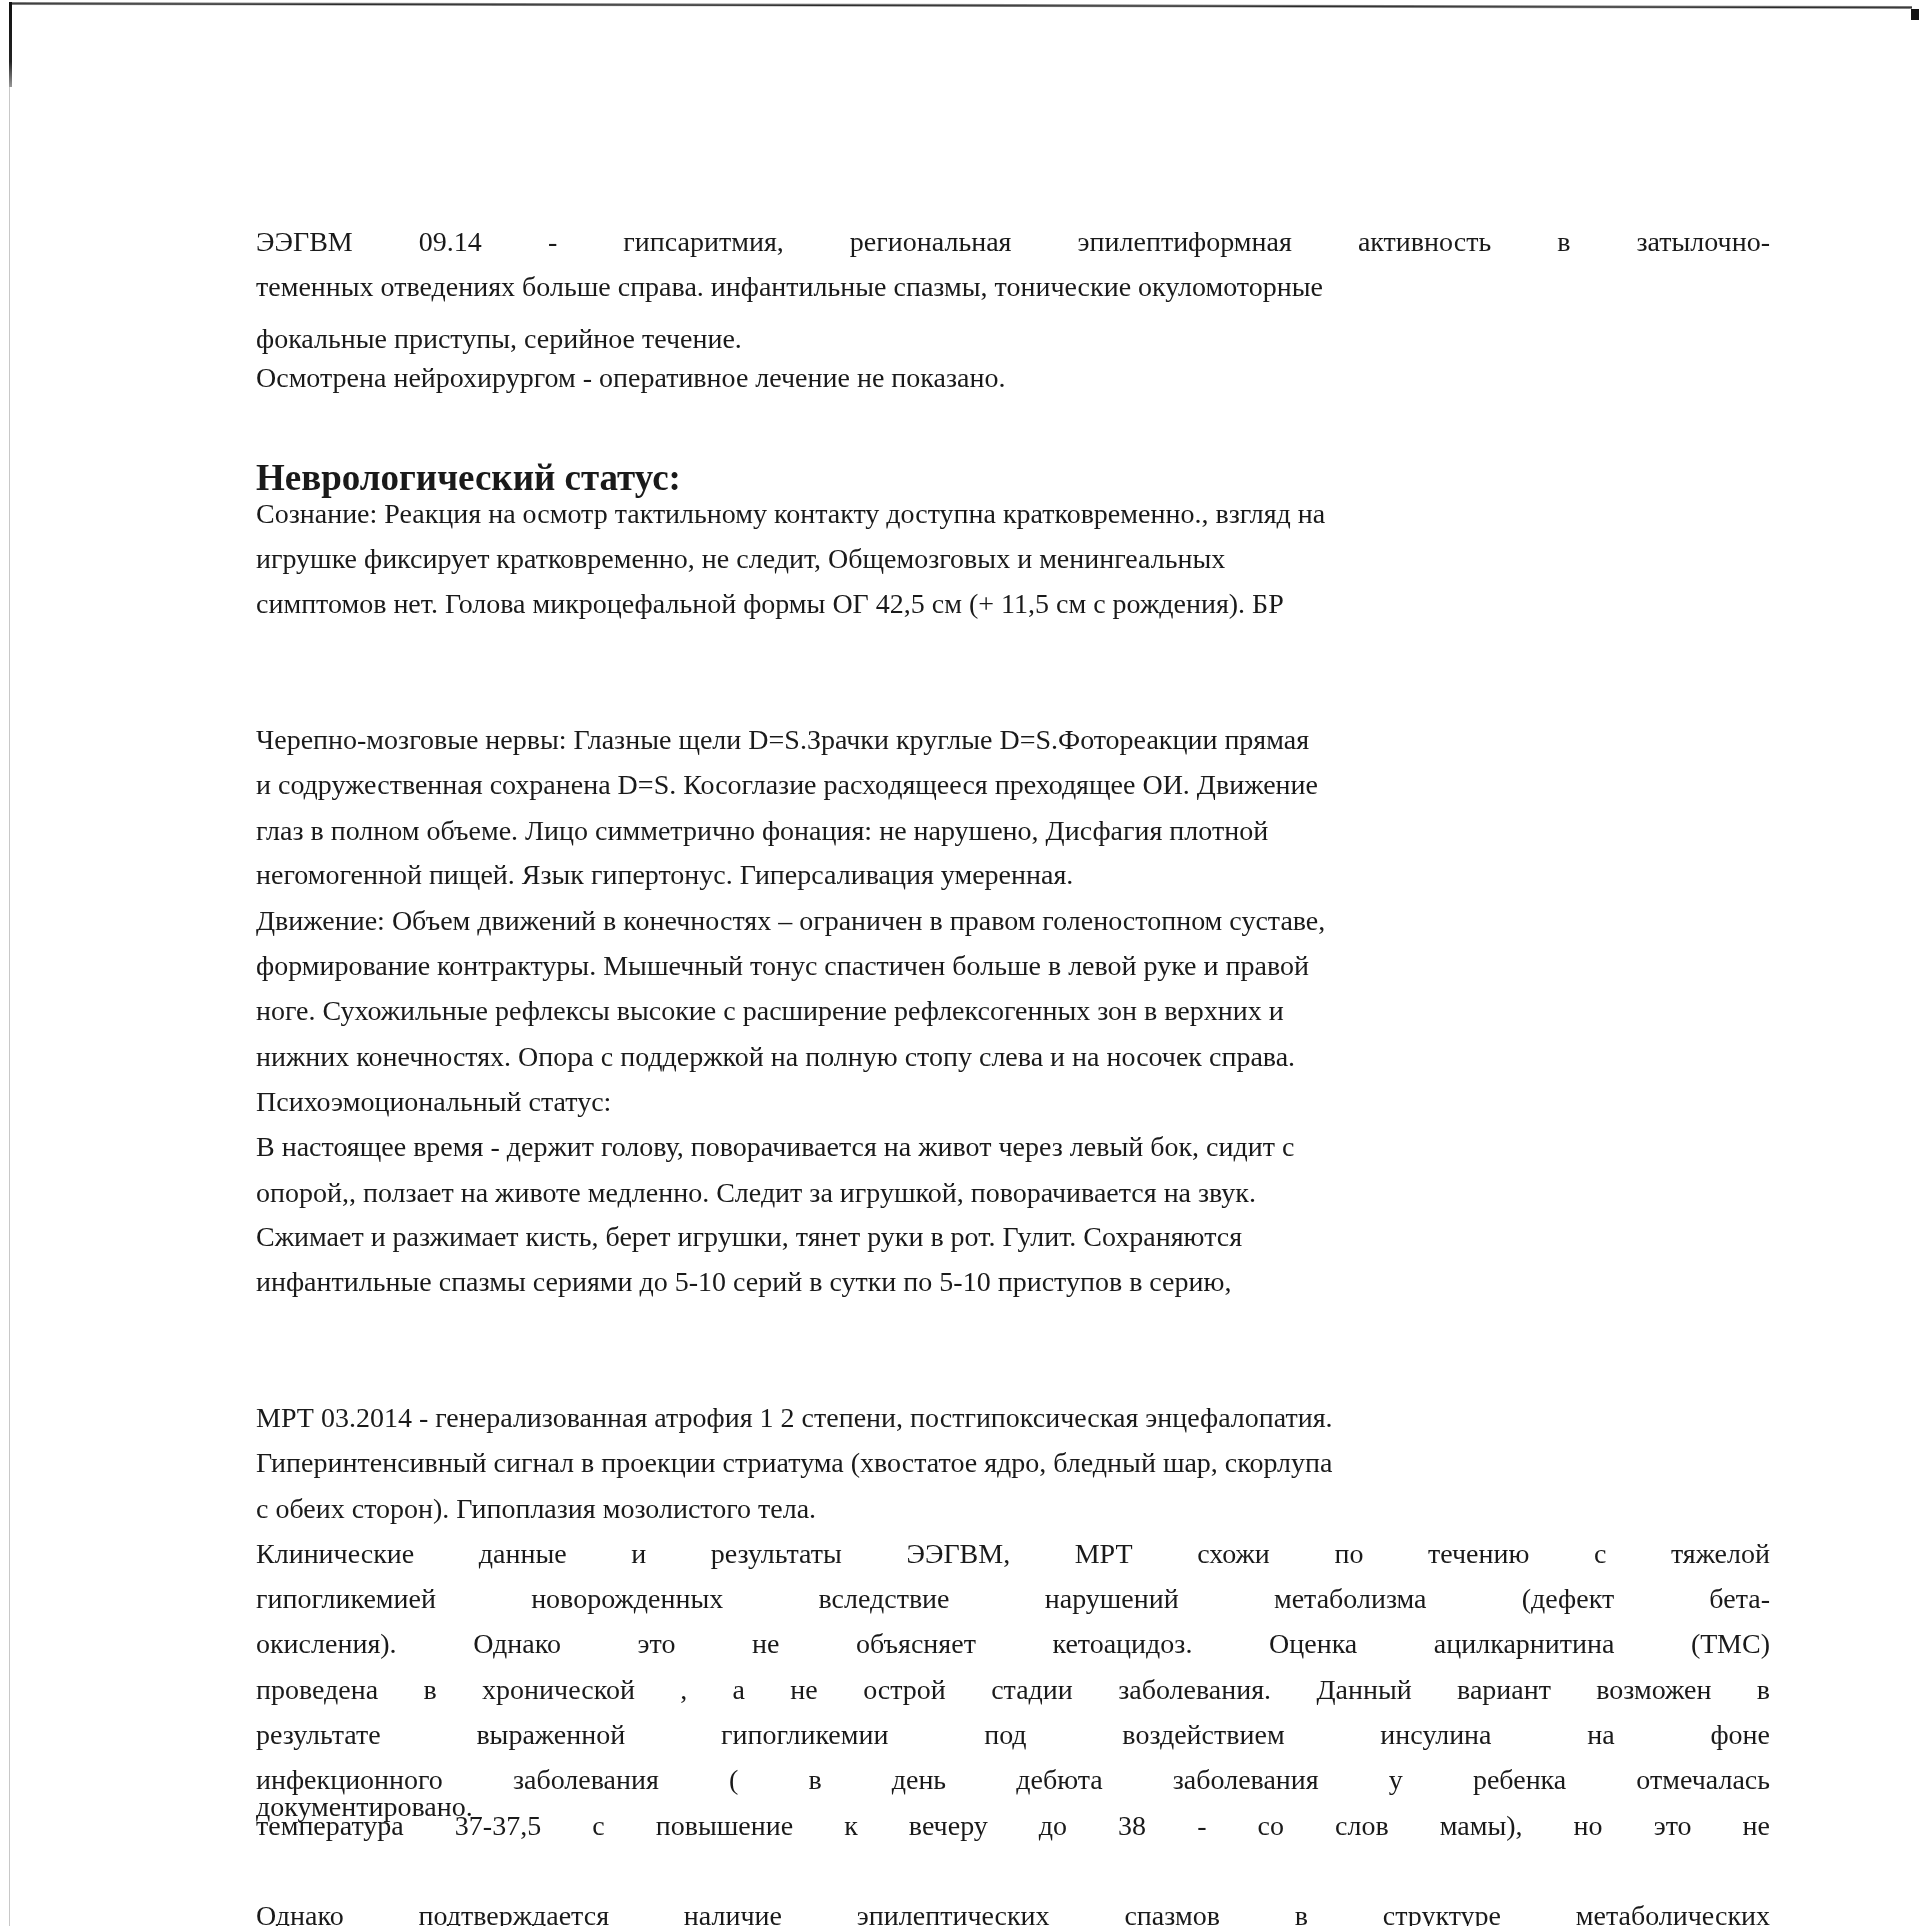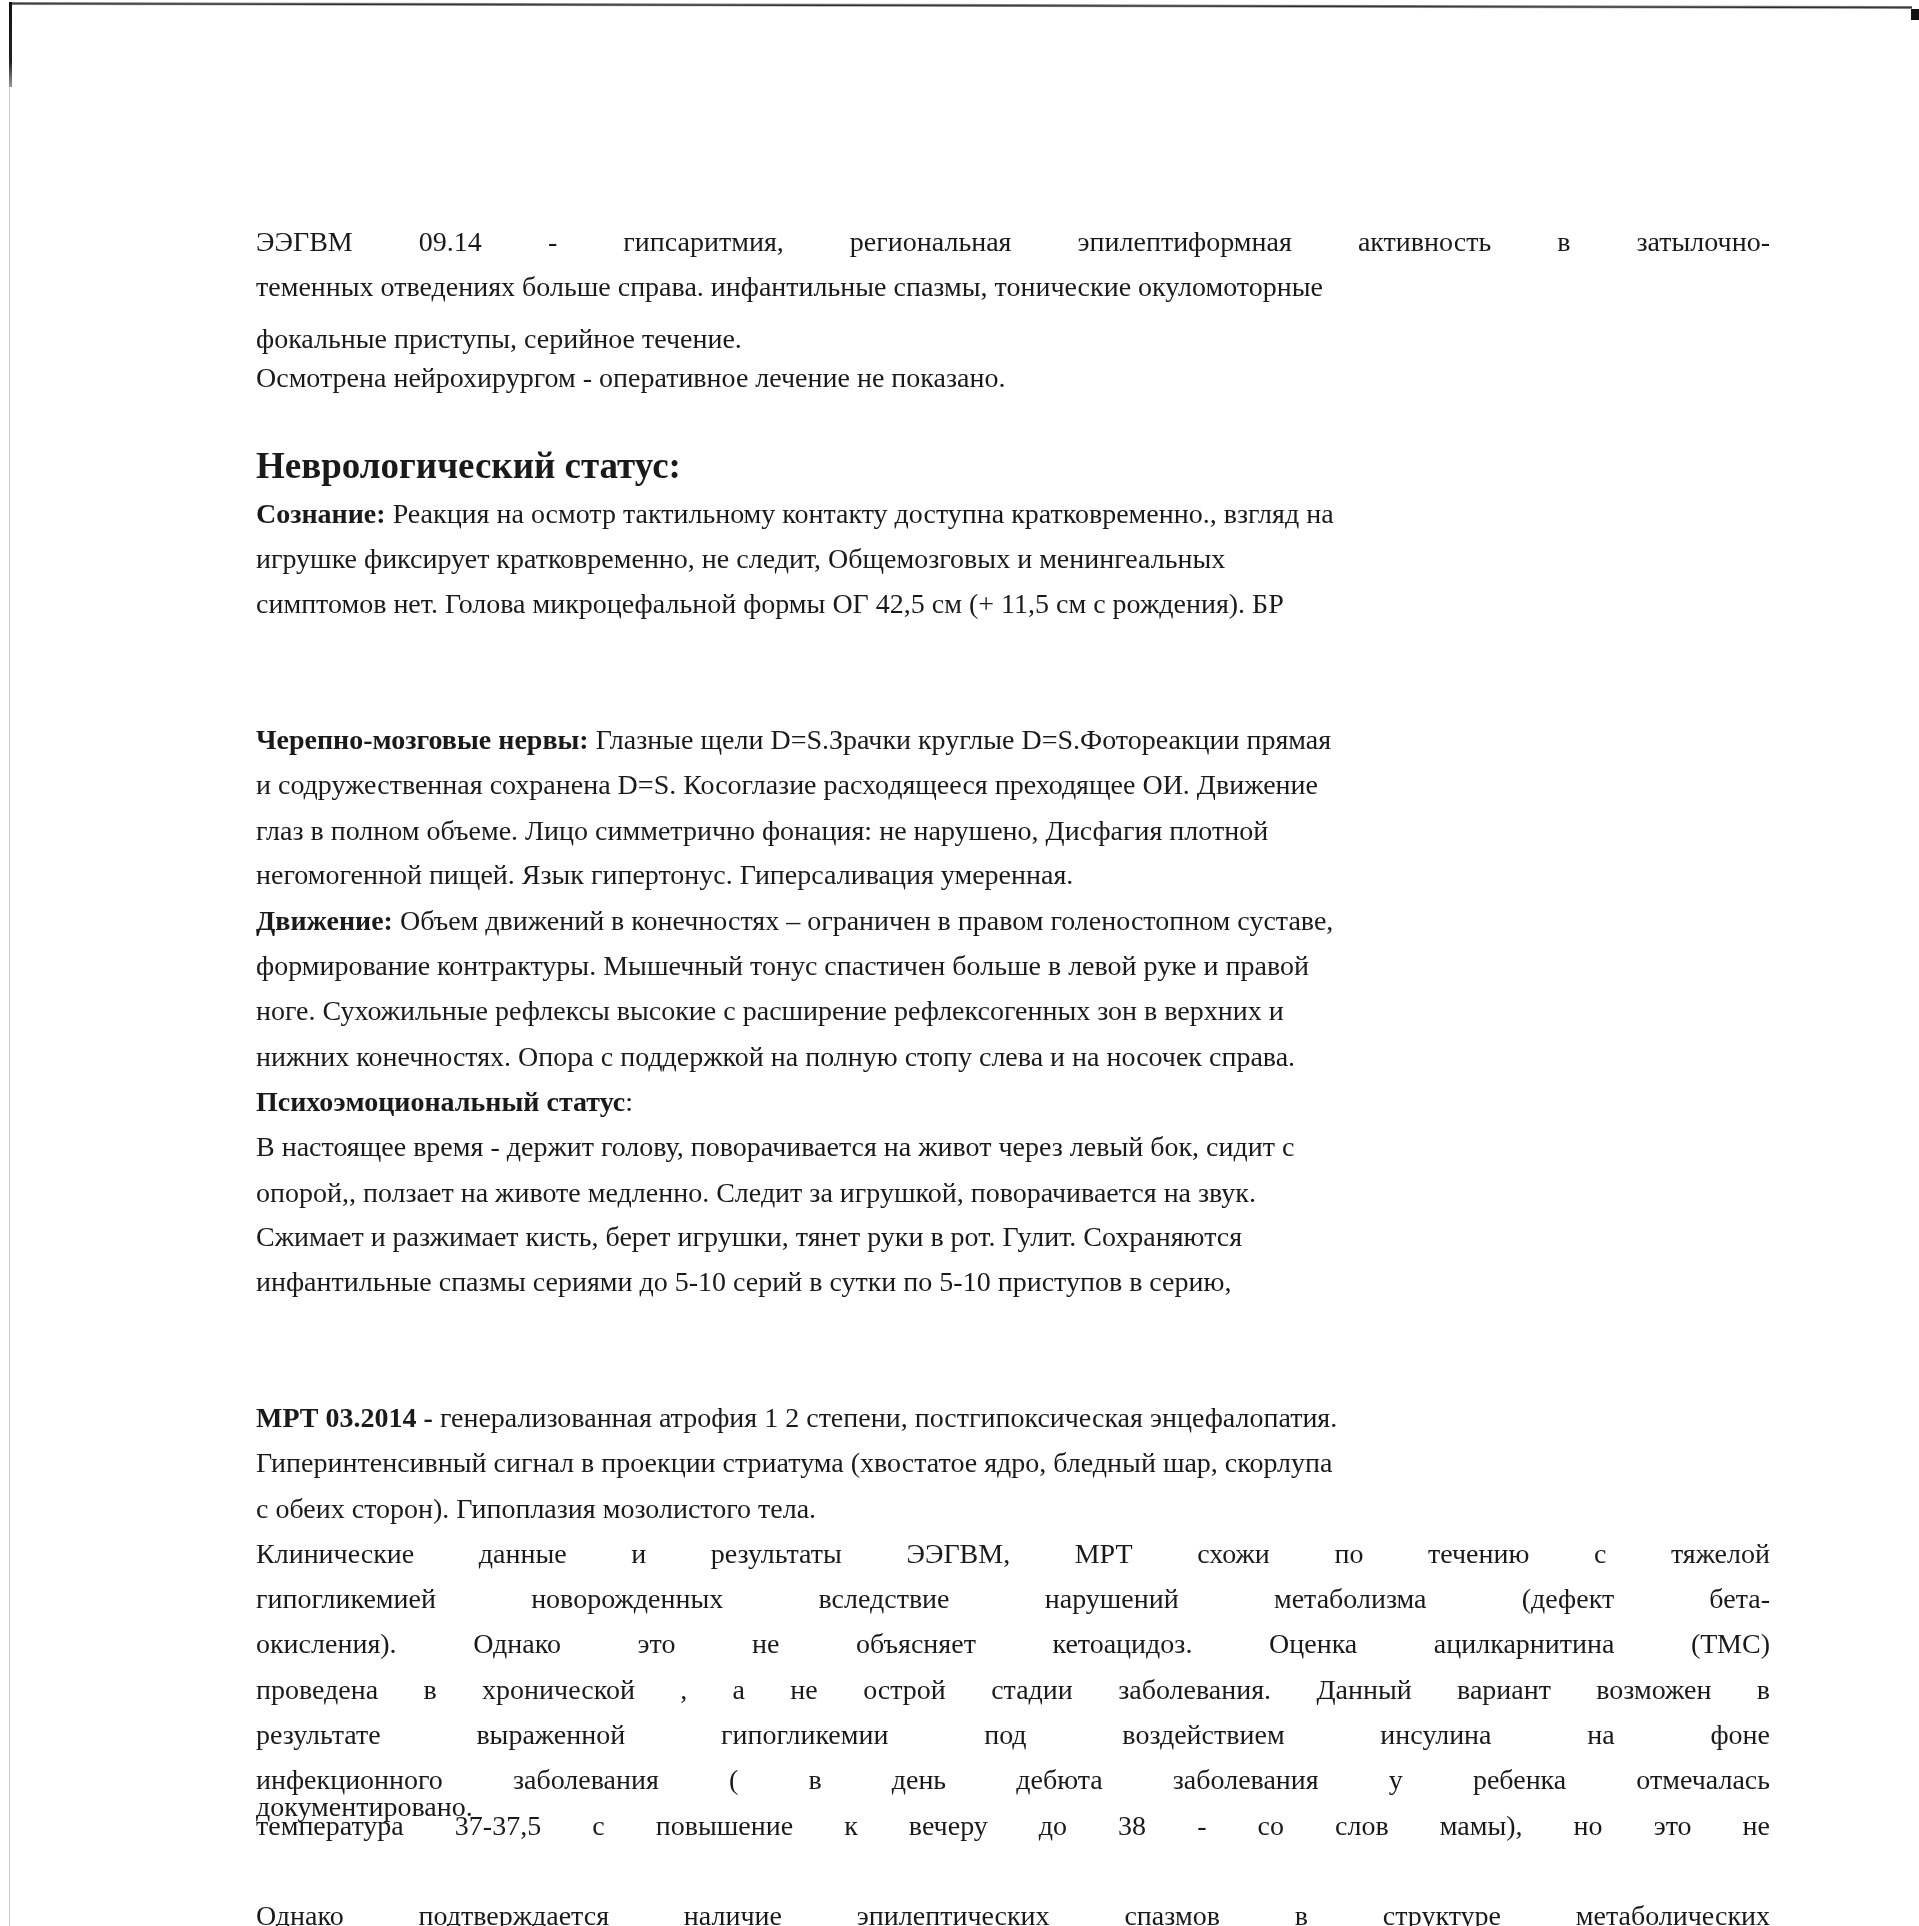--- a/index.html
+++ b/index.html
@@ -24,22 +24,22 @@
   .scan-right-corner {
     position: absolute; left: 1911px; top: 8.5px; width: 7.7px; height: 11.6px; background: #111;
   }
   .line {
     position: absolute; left: 256px;
     font-family: "Liberation Serif", "DejaVu Serif", serif;
     font-size: 28px; line-height: 39px; color: #1a1a1a;
     white-space: nowrap;
   }
   .just { width: 1514px; text-align: justify; text-align-last: justify; white-space: normal; }
-  .heading { font-size: 37px; font-weight: bold; }
-  b { font-weight: bold; }
+  .heading { font-size: 37px; font-weight: bold; margin-top: 12px; }
+  b { font-weight: normal; }
 </style>
 </head>
 <body>
 
 <div class="page">
   <div class="scan-top"></div>
   <div class="scan-left"></div>
   <div class="scan-left-thin"></div>
   <div class="scan-right-corner"></div>
 

